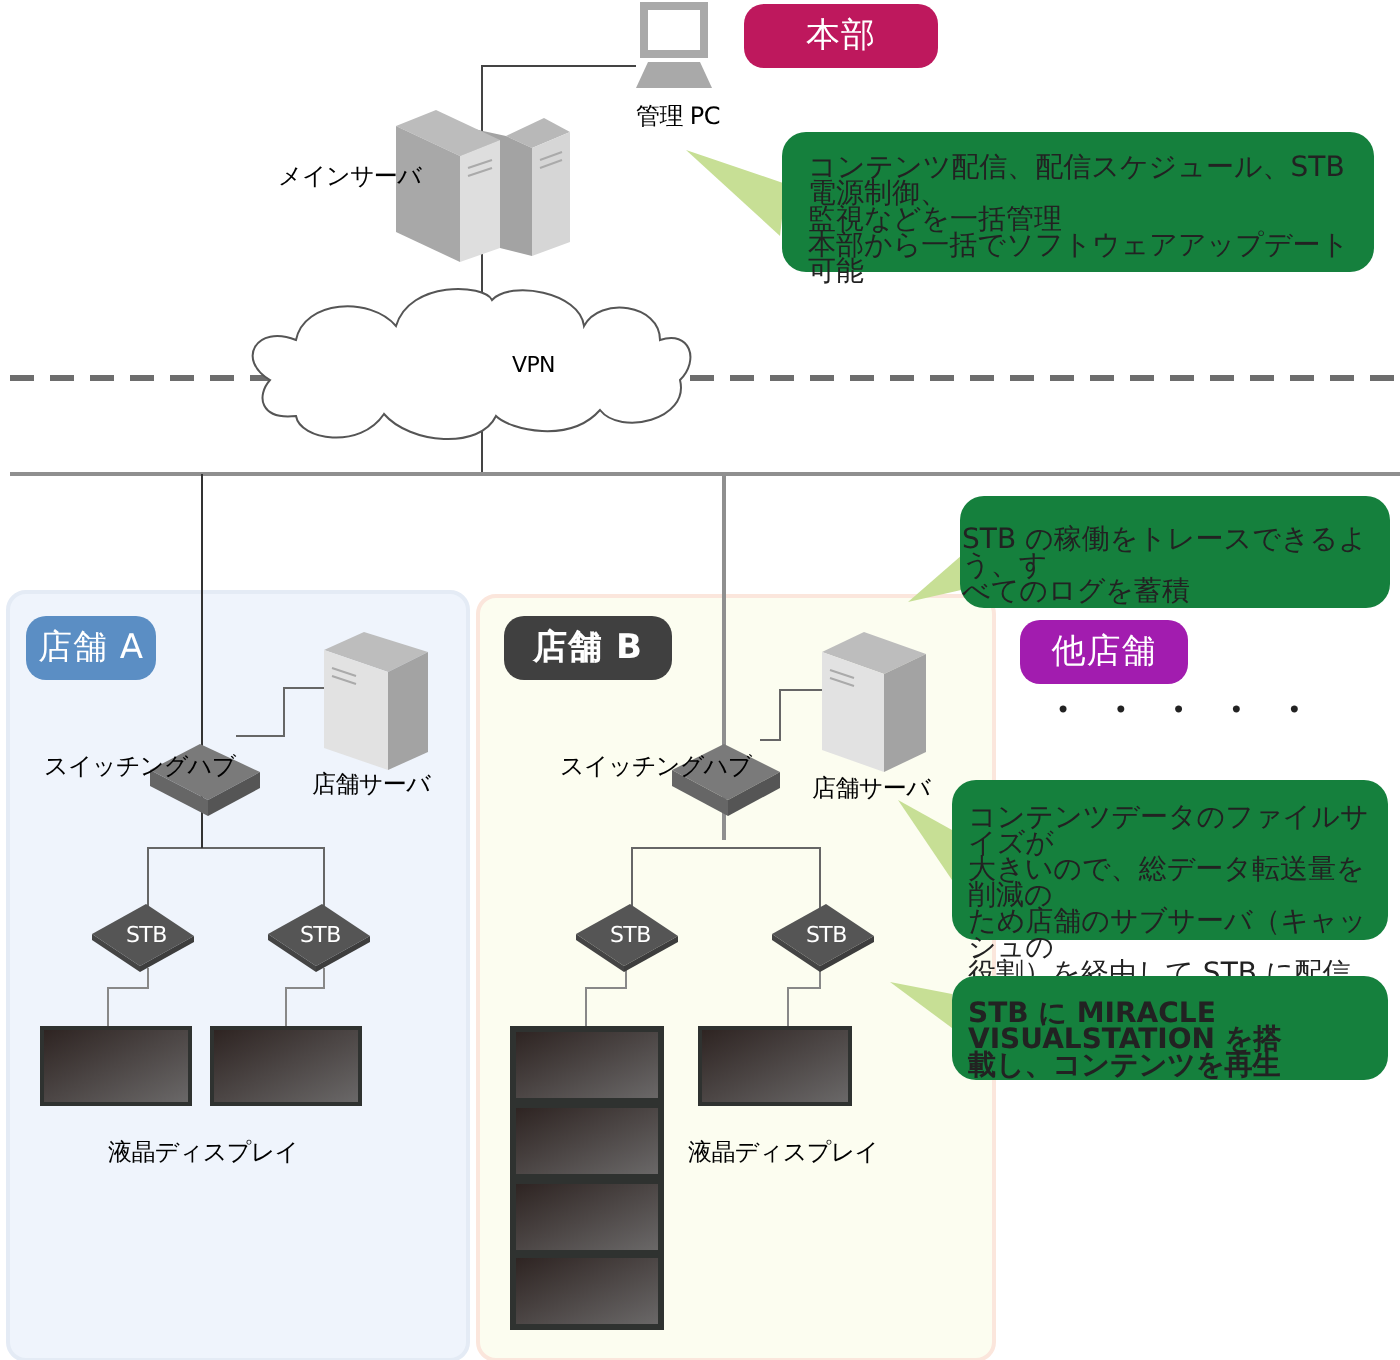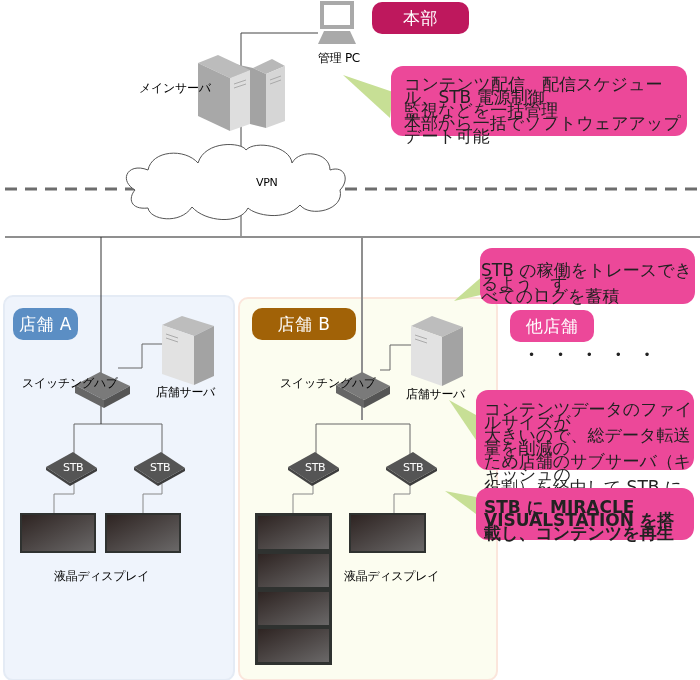--- a/index.html
+++ b/index.html
@@ -5,23 +5,23 @@
   html, body { margin:0; padding:0; background:#ffffff; }
   body { width:700px; height:680px; position:relative; overflow:hidden;
          font-family:"DejaVu Sans", "Liberation Sans", sans-serif; color:#222; }
   .lbl { position:absolute; font-size:12px; color:#000000; white-space:nowrap; letter-spacing:-0.3px; }
   .store-box { position:absolute; border-radius:10px; }
   .store-a { left:3px; top:295px; width:228px; height:382px; background:#eff4fc; border:2px solid #e4ebf5; }
   .store-b { left:238px; top:297px; width:256px; height:380px; background:#fcfdf0; border:2px solid #fbe6dc; }
   .tag { position:absolute; color:#fff; font-size:17px; border-radius:10px; text-align:center; line-height:32px; letter-spacing:0.5px; }
   .tag-hq { left:372px; top:2px; width:97px; height:32px; background:#be185d; }
   .tag-a { left:13px; top:308px; width:65px; height:32px; background:#5b8ec4; }
-  .tag-b { left:252px; top:308px; width:104px; height:32px; background:#a16207; }
-  .tag-other { left:510px; top:310px; width:84px; height:32px; background:#ec4899; }
-  .bubble { position:absolute; background:#ec4899; border-radius:12px; font-size:17px; line-height:13px; color:#222; padding:0; box-sizing:border-box; }
+  .tag-b { left:252px; top:308px; width:84px; height:32px; background:#404040;font-weight:bold; }
+  .tag-other { left:510px; top:310px; width:84px; height:32px; background:#a21caf; }
+  .bubble { position:absolute; background:#15803d; border-radius:12px; font-size:14px; line-height:13px; color:#222; padding:0; box-sizing:border-box; }
   .bubble span { display:block; white-space:pre-line; }
   .dots { position:absolute; left:528px; top:348px; font-size:12px; letter-spacing:9px; color:#222; }
   svg.layer { position:absolute; left:0; top:0; }
 </style>
 </head>
 <body>
 
 <div class="store-box store-a"></div>
 <div class="store-box store-b"></div>
 

